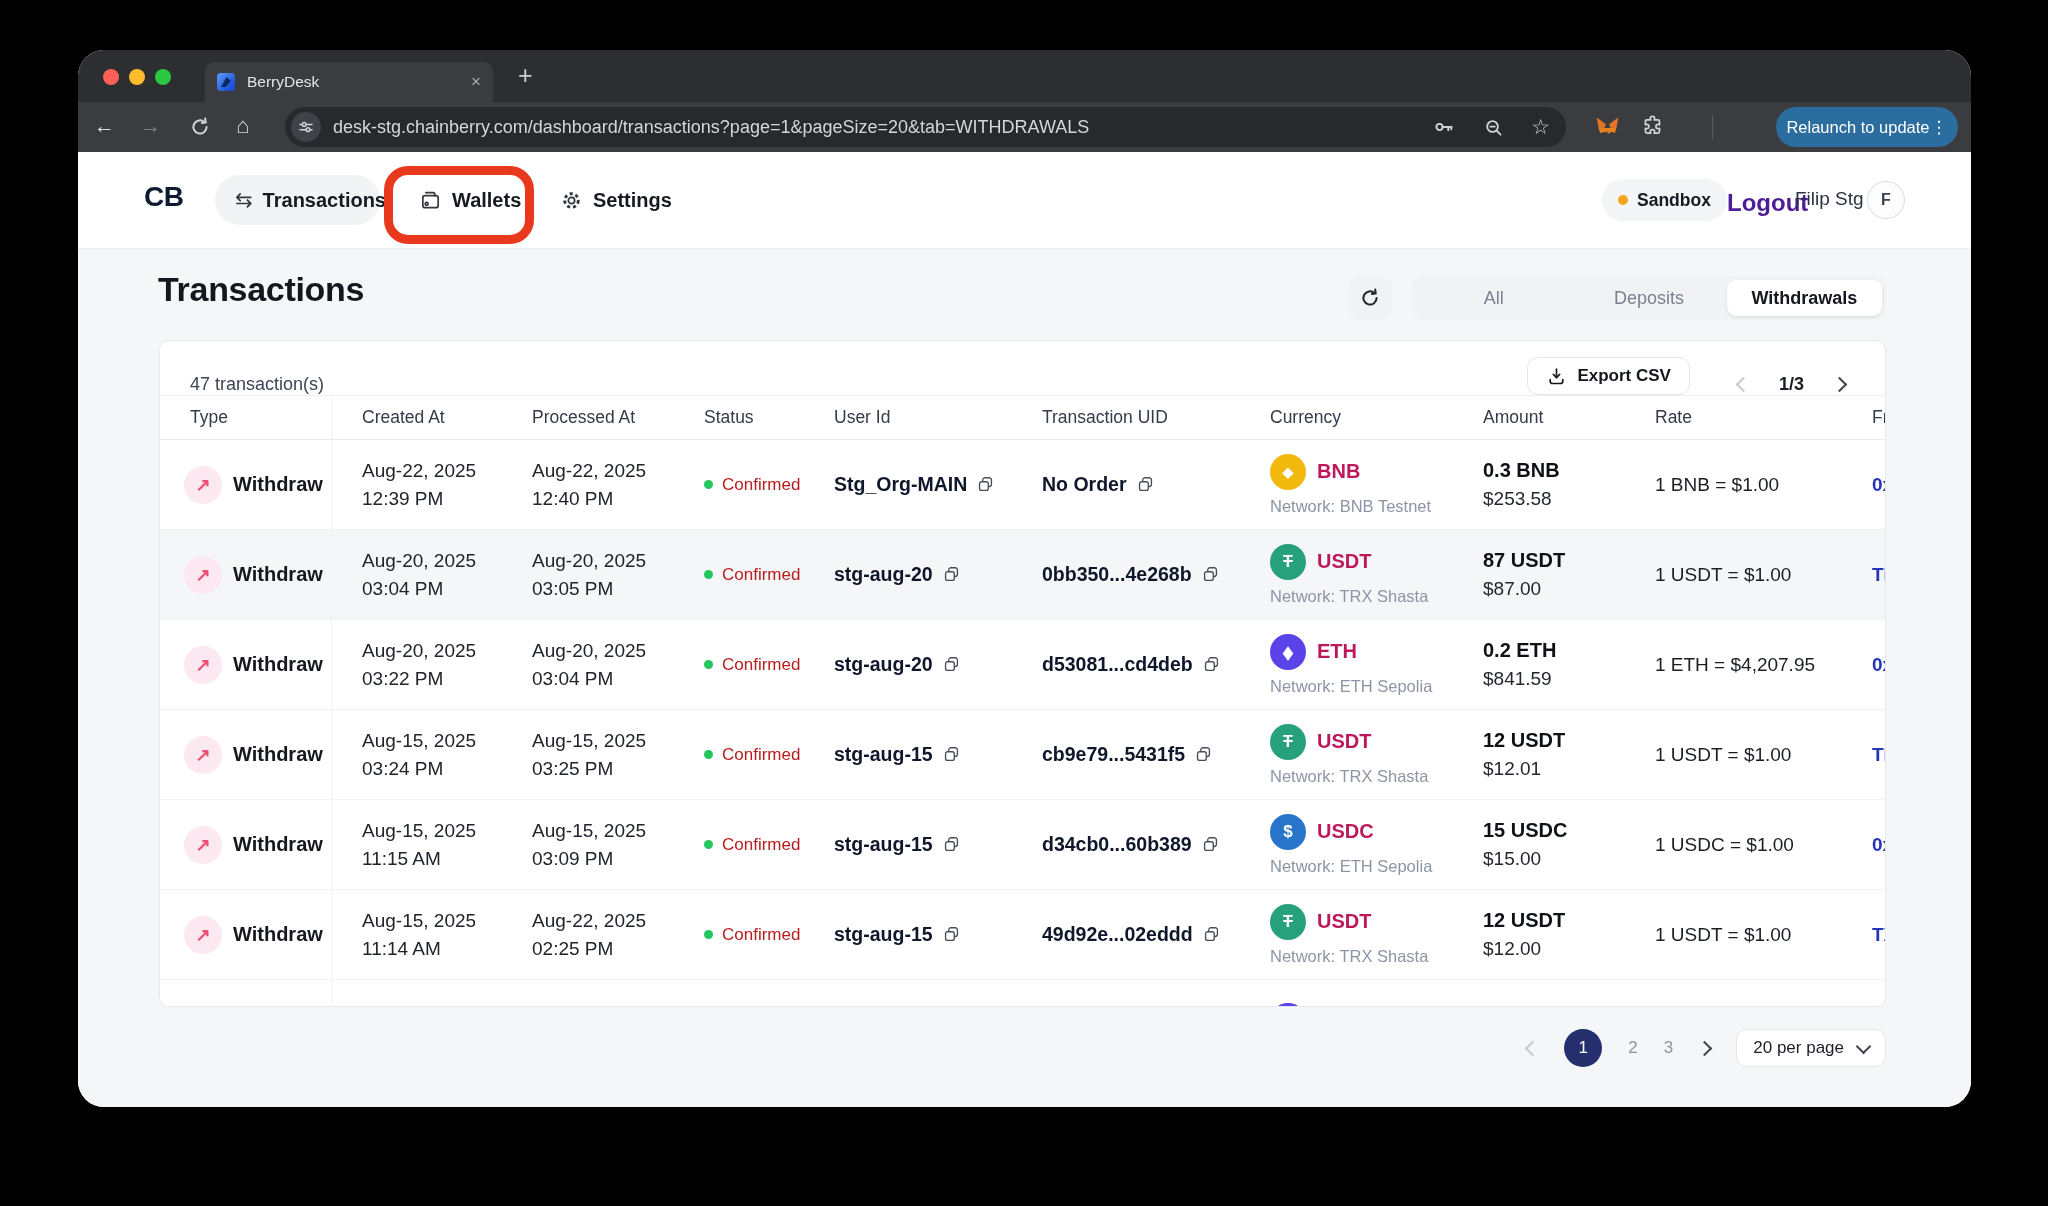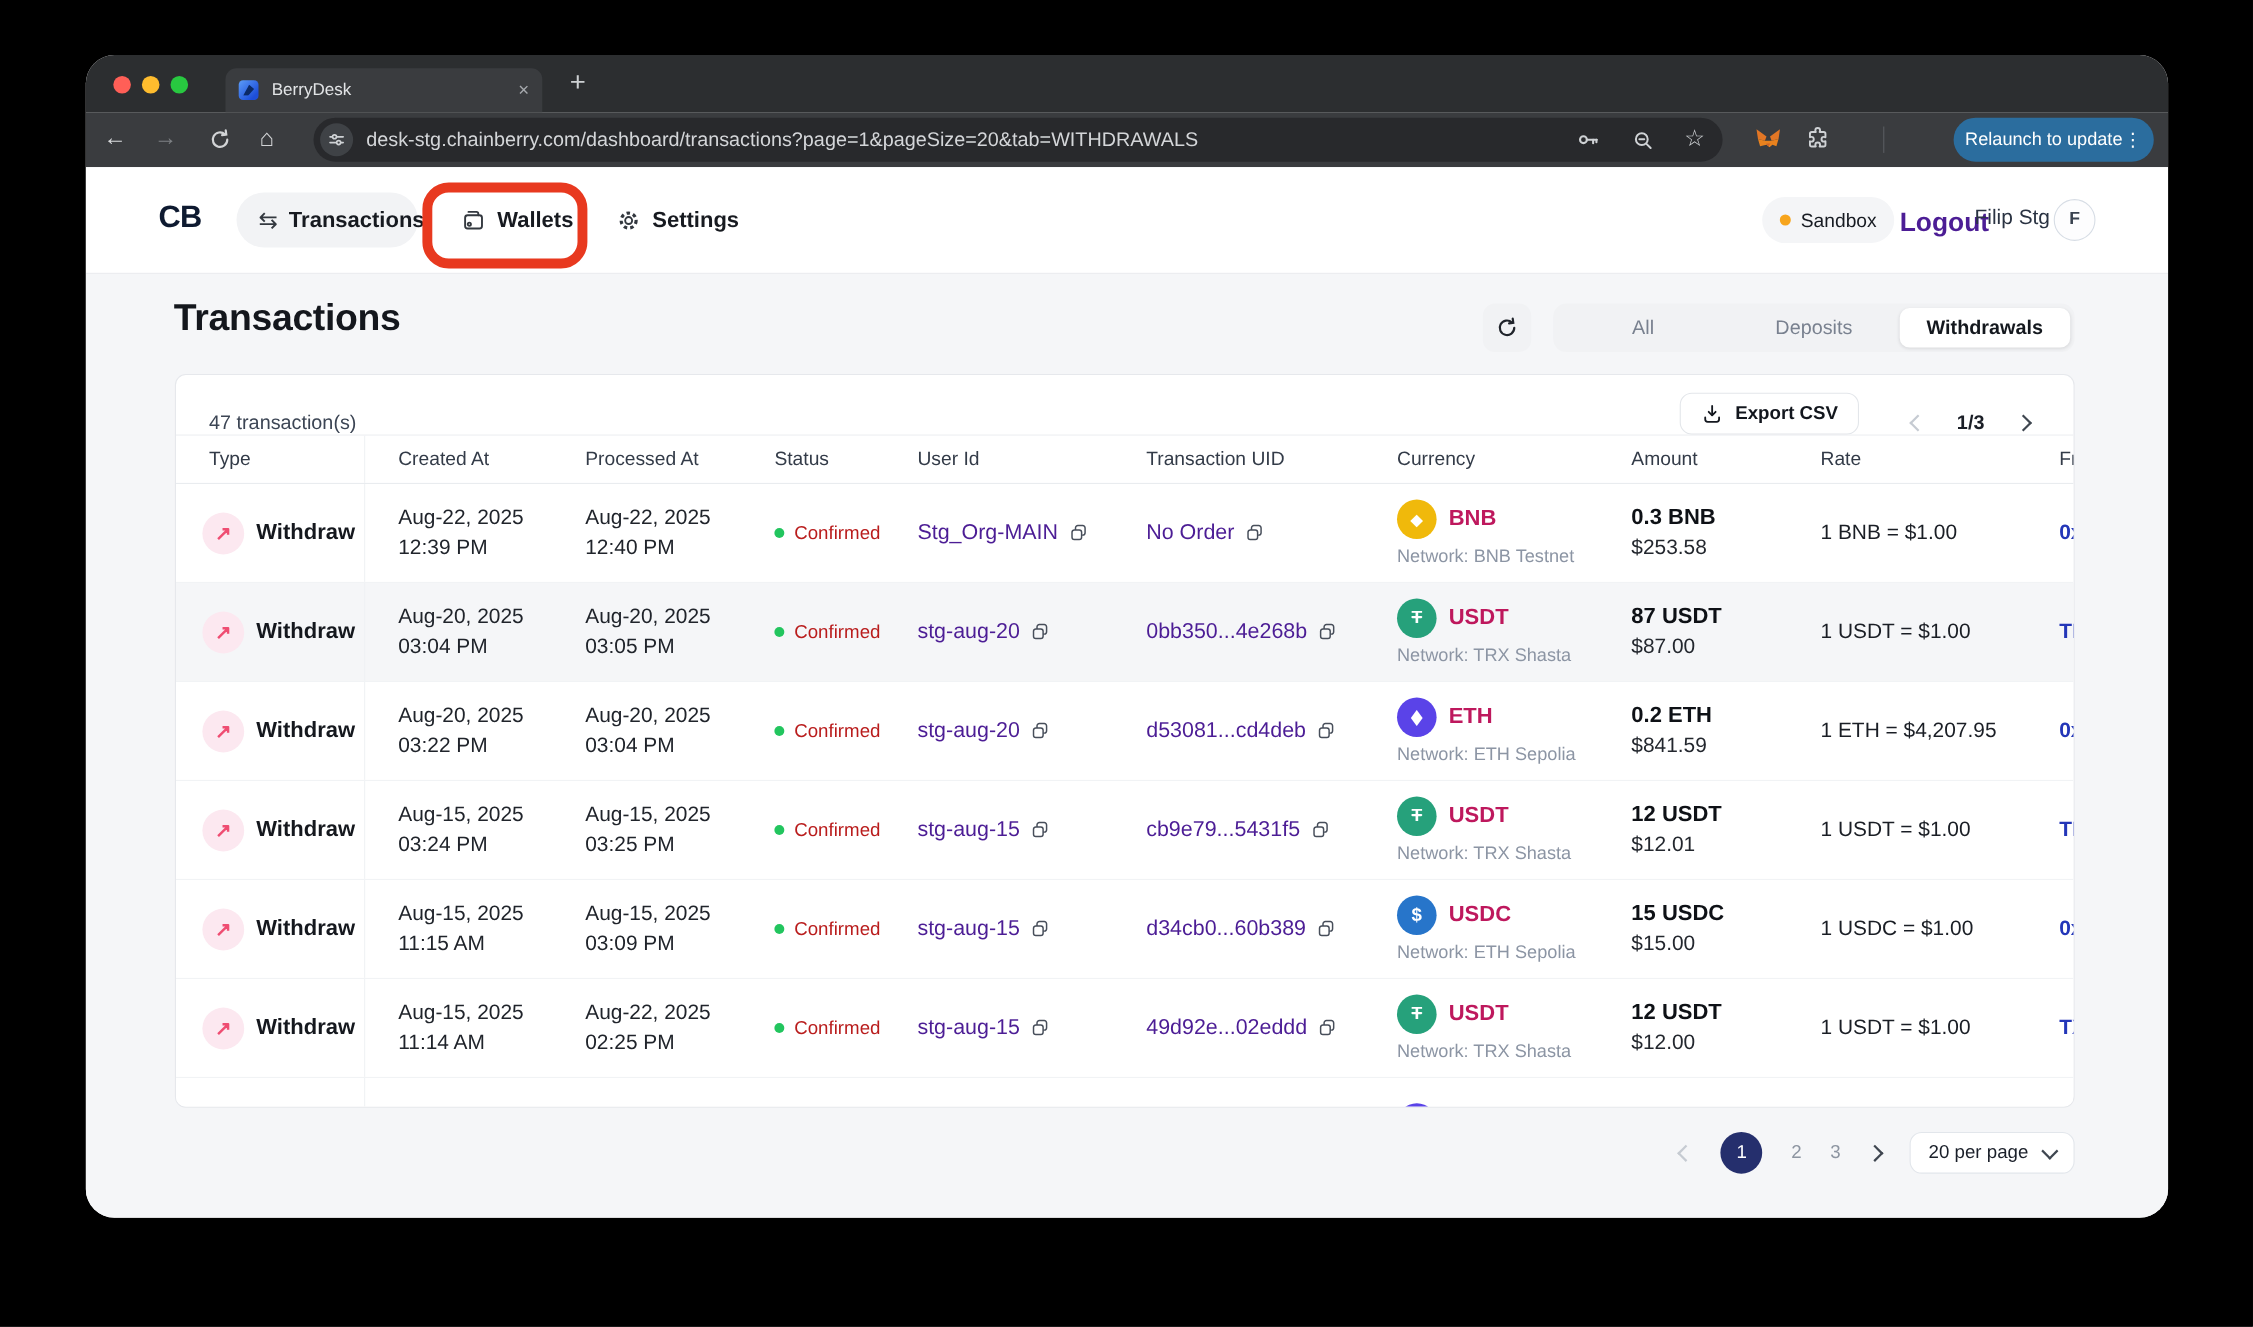--- a/index.html
+++ b/index.html
@@ -50,21 +50,21 @@
   .logo { position:absolute; left:66px; top:29px; font-size:28px; font-weight:800; color:#0e1a30; letter-spacing:-0.5px; }
   .navitem { position:absolute; top:23px; height:50px; display:flex; align-items:center; gap:10px; padding:0 20px; border-radius:25px;
              font-size:20px; font-weight:600; color:#171a20; }
   .ni-trans { left:137px; width:165px; background:#f2f3f5; }
   .ni-wallet { left:321px; }
   .ni-settings { left:462px; }
   .swap-glyph { font-size:21px; color:#33383f; font-weight:400; }
   .red-oval { position:absolute; left:306px; top:14px; width:150px; height:78px; border:9px solid #e8391f; border-radius:24px; pointer-events:none; z-index:5; }
   .sandbox { position:absolute; left:1524px; top:27px; height:42px; border-radius:21px; background:#f4f5f7; display:flex; align-items:center; gap:9px; padding:0 16px; }
   .sandbox .dot { width:10px; height:10px; border-radius:50%; background:#f7a51d; }
-  .sandbox .lbl { font-size:17.5px; font-weight:400; color:#171b22;text-align:right; }
+  .sandbox .lbl { font-size:17.5px; font-weight:700; color:#171b22;text-align:right; }
   .logout { position:absolute; left:1649px; top:37px; font-size:24px; font-weight:700; color:#4c1d95; }
   .uname-h { position:absolute; left:1717px; top:36px; font-size:19px; color:#2a3342; }
   .uavatar { position:absolute; left:1789px; top:29px; width:38px; height:38px; border-radius:50%; background:#fdfdfe; border:1.5px solid #d7dde5;
              display:flex; align-items:center; justify-content:center; font-size:16px; font-weight:600; color:#39424f; }
 
   .ptitle { position:absolute; left:80px; top:118px; font-size:34px; font-weight:600; color:#14171d; letter-spacing:-0.3px; }
   .refresh-btn { position:absolute; left:1270px; top:124px; width:44px; height:44px; border-radius:11px; background:#f1f2f4;
                  display:flex; align-items:center; justify-content:center; }
   .seg { position:absolute; left:1334px; top:124px; width:474px; height:44px; border-radius:12px; background:#f1f2f4; display:flex; padding:4px; }
   .seg-item { flex:1 1 0; display:flex; align-items:center; justify-content:center; font-size:18px; color:#79818f; border-radius:9px; }
@@ -89,21 +89,21 @@
   .tr { height:90px; border-bottom:1px solid #f1f3f5; background:#fff; }
   .tr.hover { background:#f5f6f8; }
   .td { display:flex; align-items:center; padding-left:30px; overflow:hidden; }
   .td:first-child { border-right:1px solid #f0f2f4; padding-left:24px; }
   .wicon { width:38px; height:38px; border-radius:50%; background:#fce8f0; display:flex; align-items:center; justify-content:center; flex:0 0 auto; }
   .wicon span { font-size:18px; color:#ef4d72; font-weight:600; }
   .tlabel { margin-left:11px; font-size:20px; font-weight:600; color:#15181e; }
   .c-date { display:flex; flex-direction:column; justify-content:center; align-items:flex-start; font-size:19px; color:#20242b; line-height:28px; }
   .sdot { width:9px; height:9px; border-radius:50%; background:#22c55e; flex:0 0 auto; }
   .c-status span.txt { margin-left:9px; font-size:17px; color:#b91c1c; }
-  .uid-txt { font-size:19.5px; font-weight:400; color:#4c1d95; white-space:nowrap; }
+  .uid-txt { font-size:19.5px; font-weight:700; color:#0f172a; white-space:nowrap; }
   .copy { margin-left:9px; flex:0 0 auto; }
   .c-cur { display:flex; flex-direction:column; justify-content:center; align-items:flex-start; }
   .cur-top { display:flex; align-items:center; gap:11px; }
   .coin { width:36px; height:36px; border-radius:50%; display:flex; align-items:center; justify-content:center; color:#fff; flex:0 0 auto; }
   .coin.bnb { background:#f0b90b; } .coin.usdt { background:#26a17b; } .coin.eth { background:#5a43e8; } .coin.usdc { background:#2775ca; }
   .coin .g { font-size:14px; font-weight:700; line-height:1; }
   .coin.eth .g { transform:scaleY(1.35); font-size:13px; }
   .coin.usdc .g { font-size:17px; }
   .coin.usdt .g { position:relative; font-size:16px; font-weight:800; }
   .coin.usdt .g::after { content:""; position:absolute; left:50%; transform:translateX(-50%); top:6.5px; width:10px; height:2px; background:#fff; border-radius:1px; }

